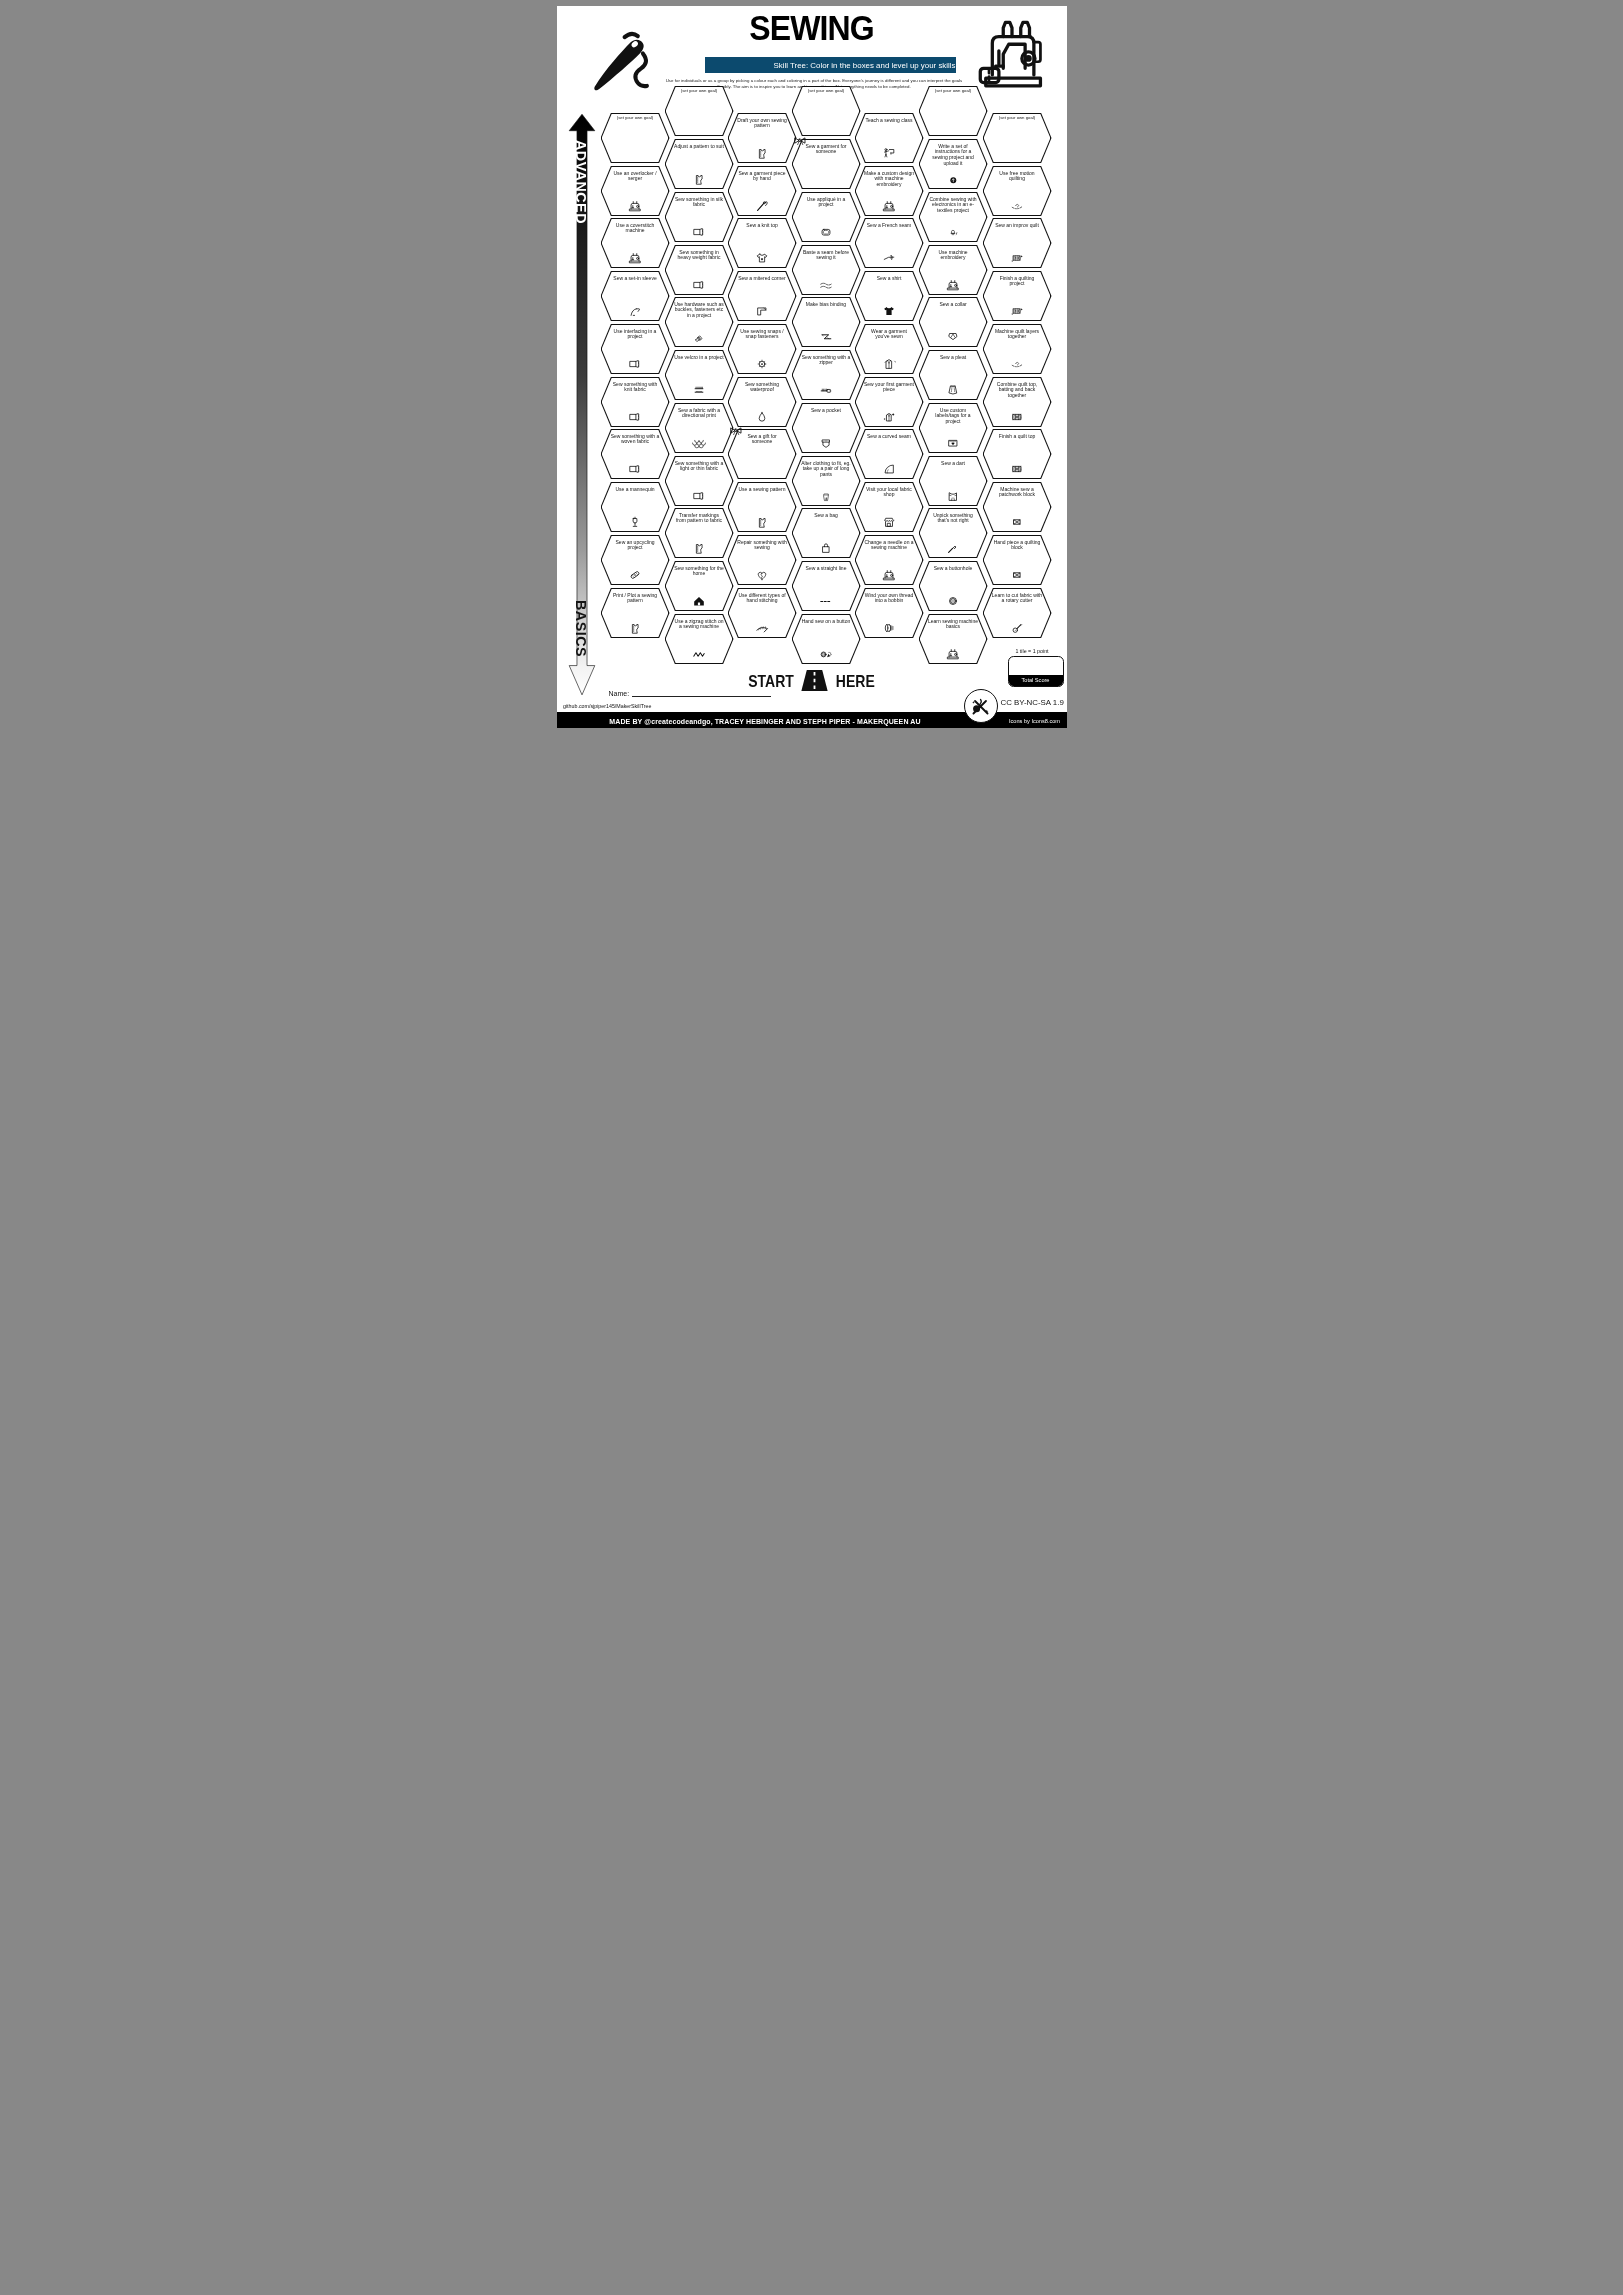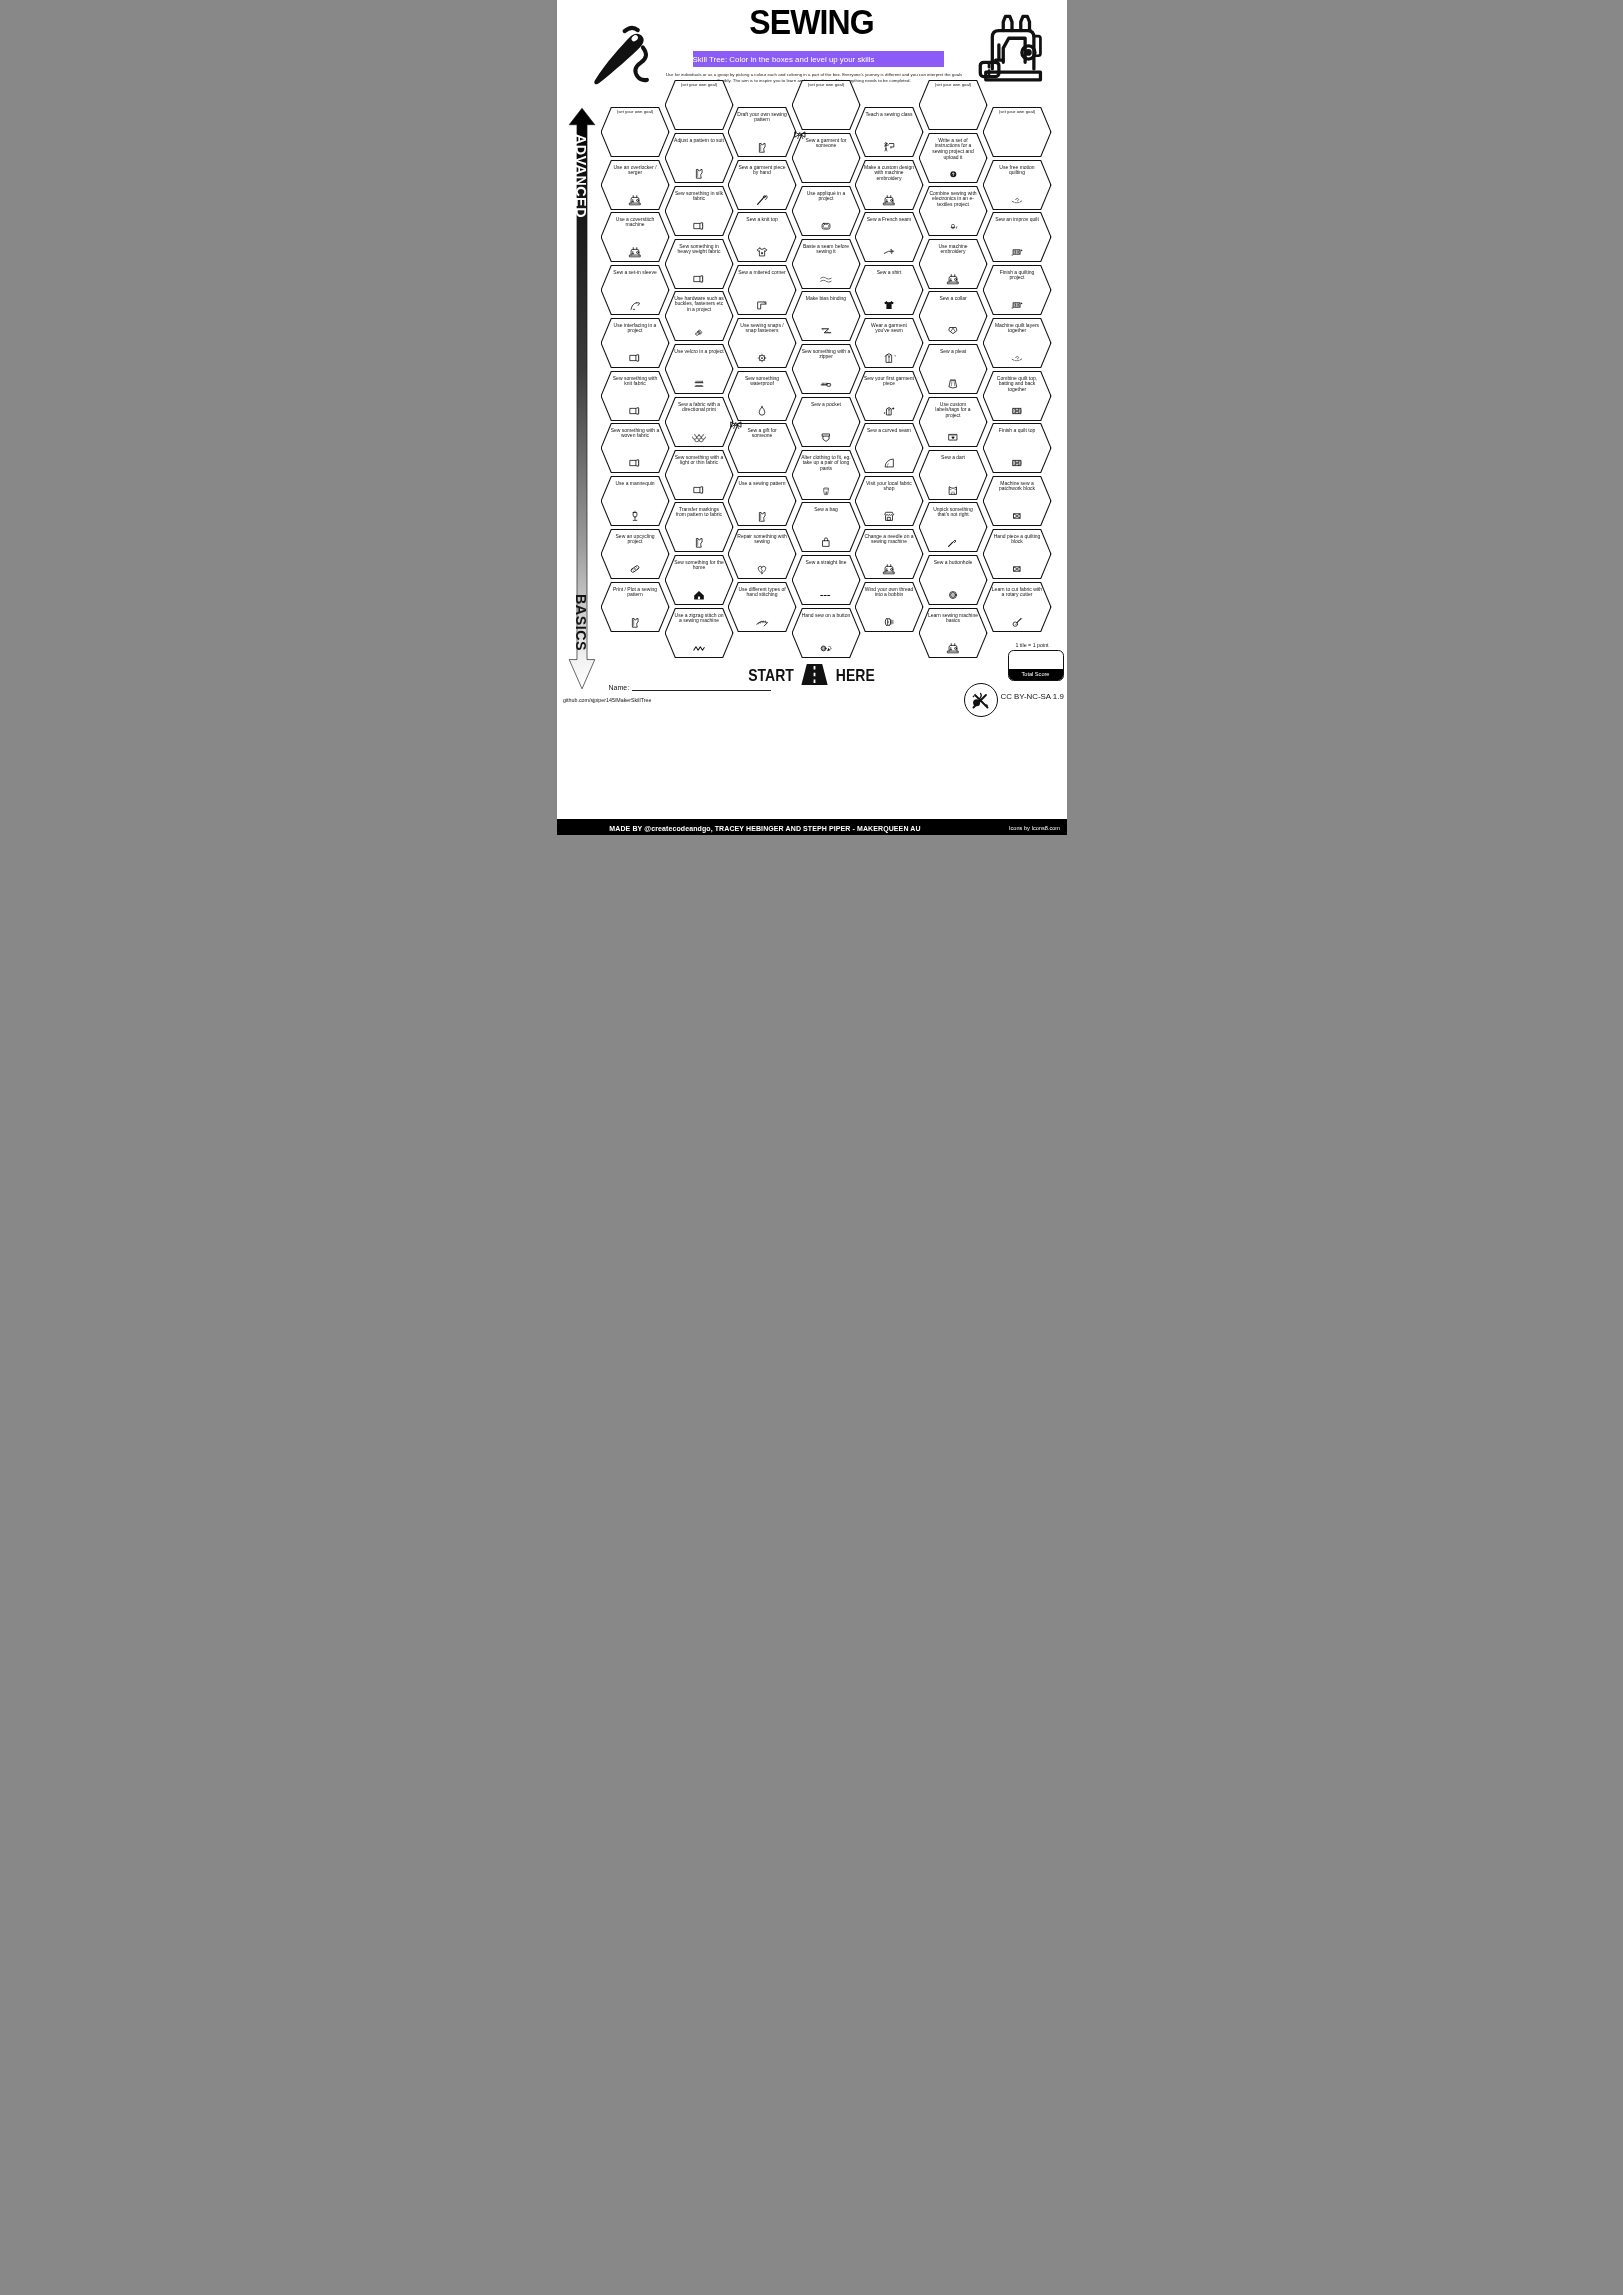--- a/index.html
+++ b/index.html
@@ -1,25 +1,25 @@
 <!DOCTYPE html>
 <html style="font-size:7.4px"><head>
 <meta charset="utf-8">
 <style>
   html,body{margin:0;padding:0;background:#888;}
   *{box-sizing:border-box;}
   #poster{
-    position:relative;width:510px;height:835px;background:#fff;margin:0 auto;
+    position:relative;width:510px;height:722px;background:#fff;margin:6px auto;
     font-family:"Liberation Sans","DejaVu Sans",sans-serif;color:#111;overflow:hidden;
   }
   
   #title{position:absolute;left:0;right:0;top:3.7px;text-align:center;
     font-size:32px;font-weight:800;letter-spacing:-0.9px;transform:scaleY(1.08);color:#000;}
-  #subtitle-bar{position:absolute;left:136px;top:51px;width:251px;height:16px;background:#8b5cf6;
-    display:flex;align-items:center;justify-content:flex-start;}
+  #subtitle-bar{position:absolute;left:148px;top:51px;width:251px;height:16px;background:#0c4a6e;
+    display:flex;align-items:center;justify-content:flex-end;}
   #subtitle-bar span{color:#fff;font-size:7.9px;font-weight:400;white-space:nowrap;}
   #description{position:absolute;left:105px;top:72px;width:305px;text-align:center;
     font-size:4.4px;line-height:1.45;color:#222;}
   #needle-logo{position:absolute;left:29px;top:22px;}
   #machine-logo{position:absolute;left:420px;top:12px;}
   
   #level-arrow{position:absolute;left:9.3px;top:105px;}
   .axis-label{position:absolute;writing-mode:vertical-rl;font-weight:700;letter-spacing:0.5px;}
   #axis-advanced{left:16.7px;top:134px;font-size:14.3px;color:#fff;}
   #axis-basics{left:16.7px;top:594px;font-size:14.3px;color:#151515;}

